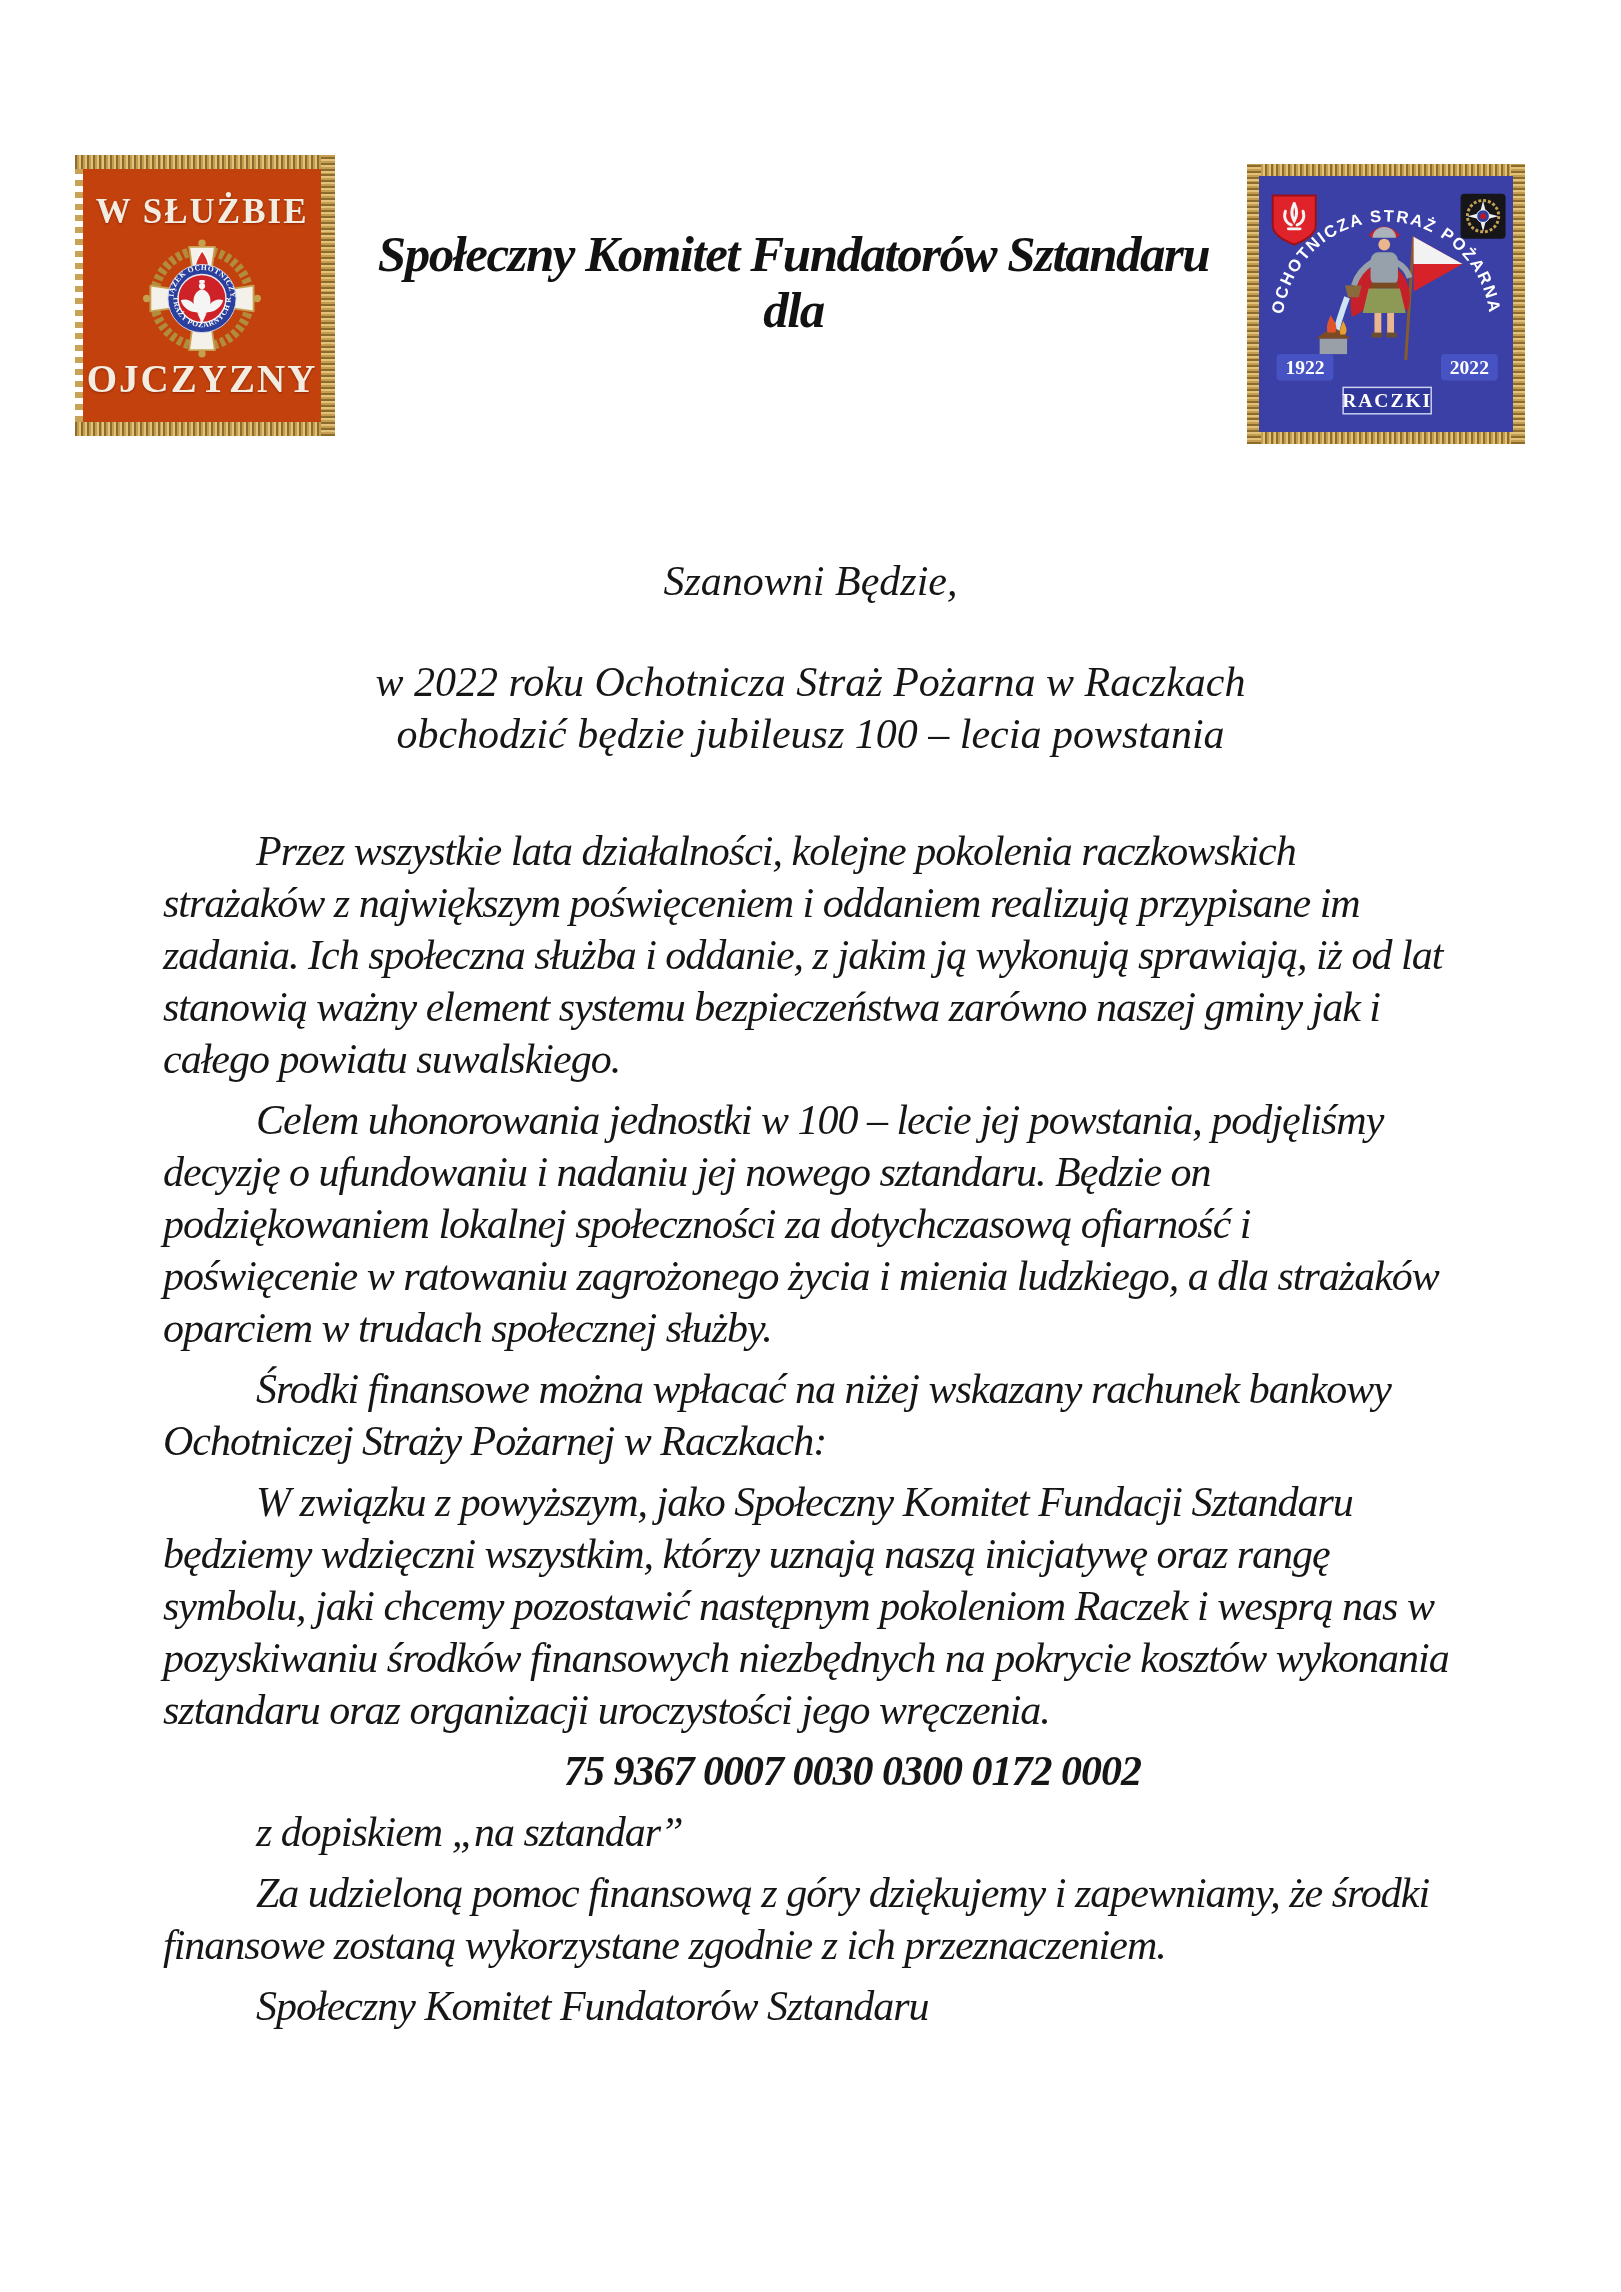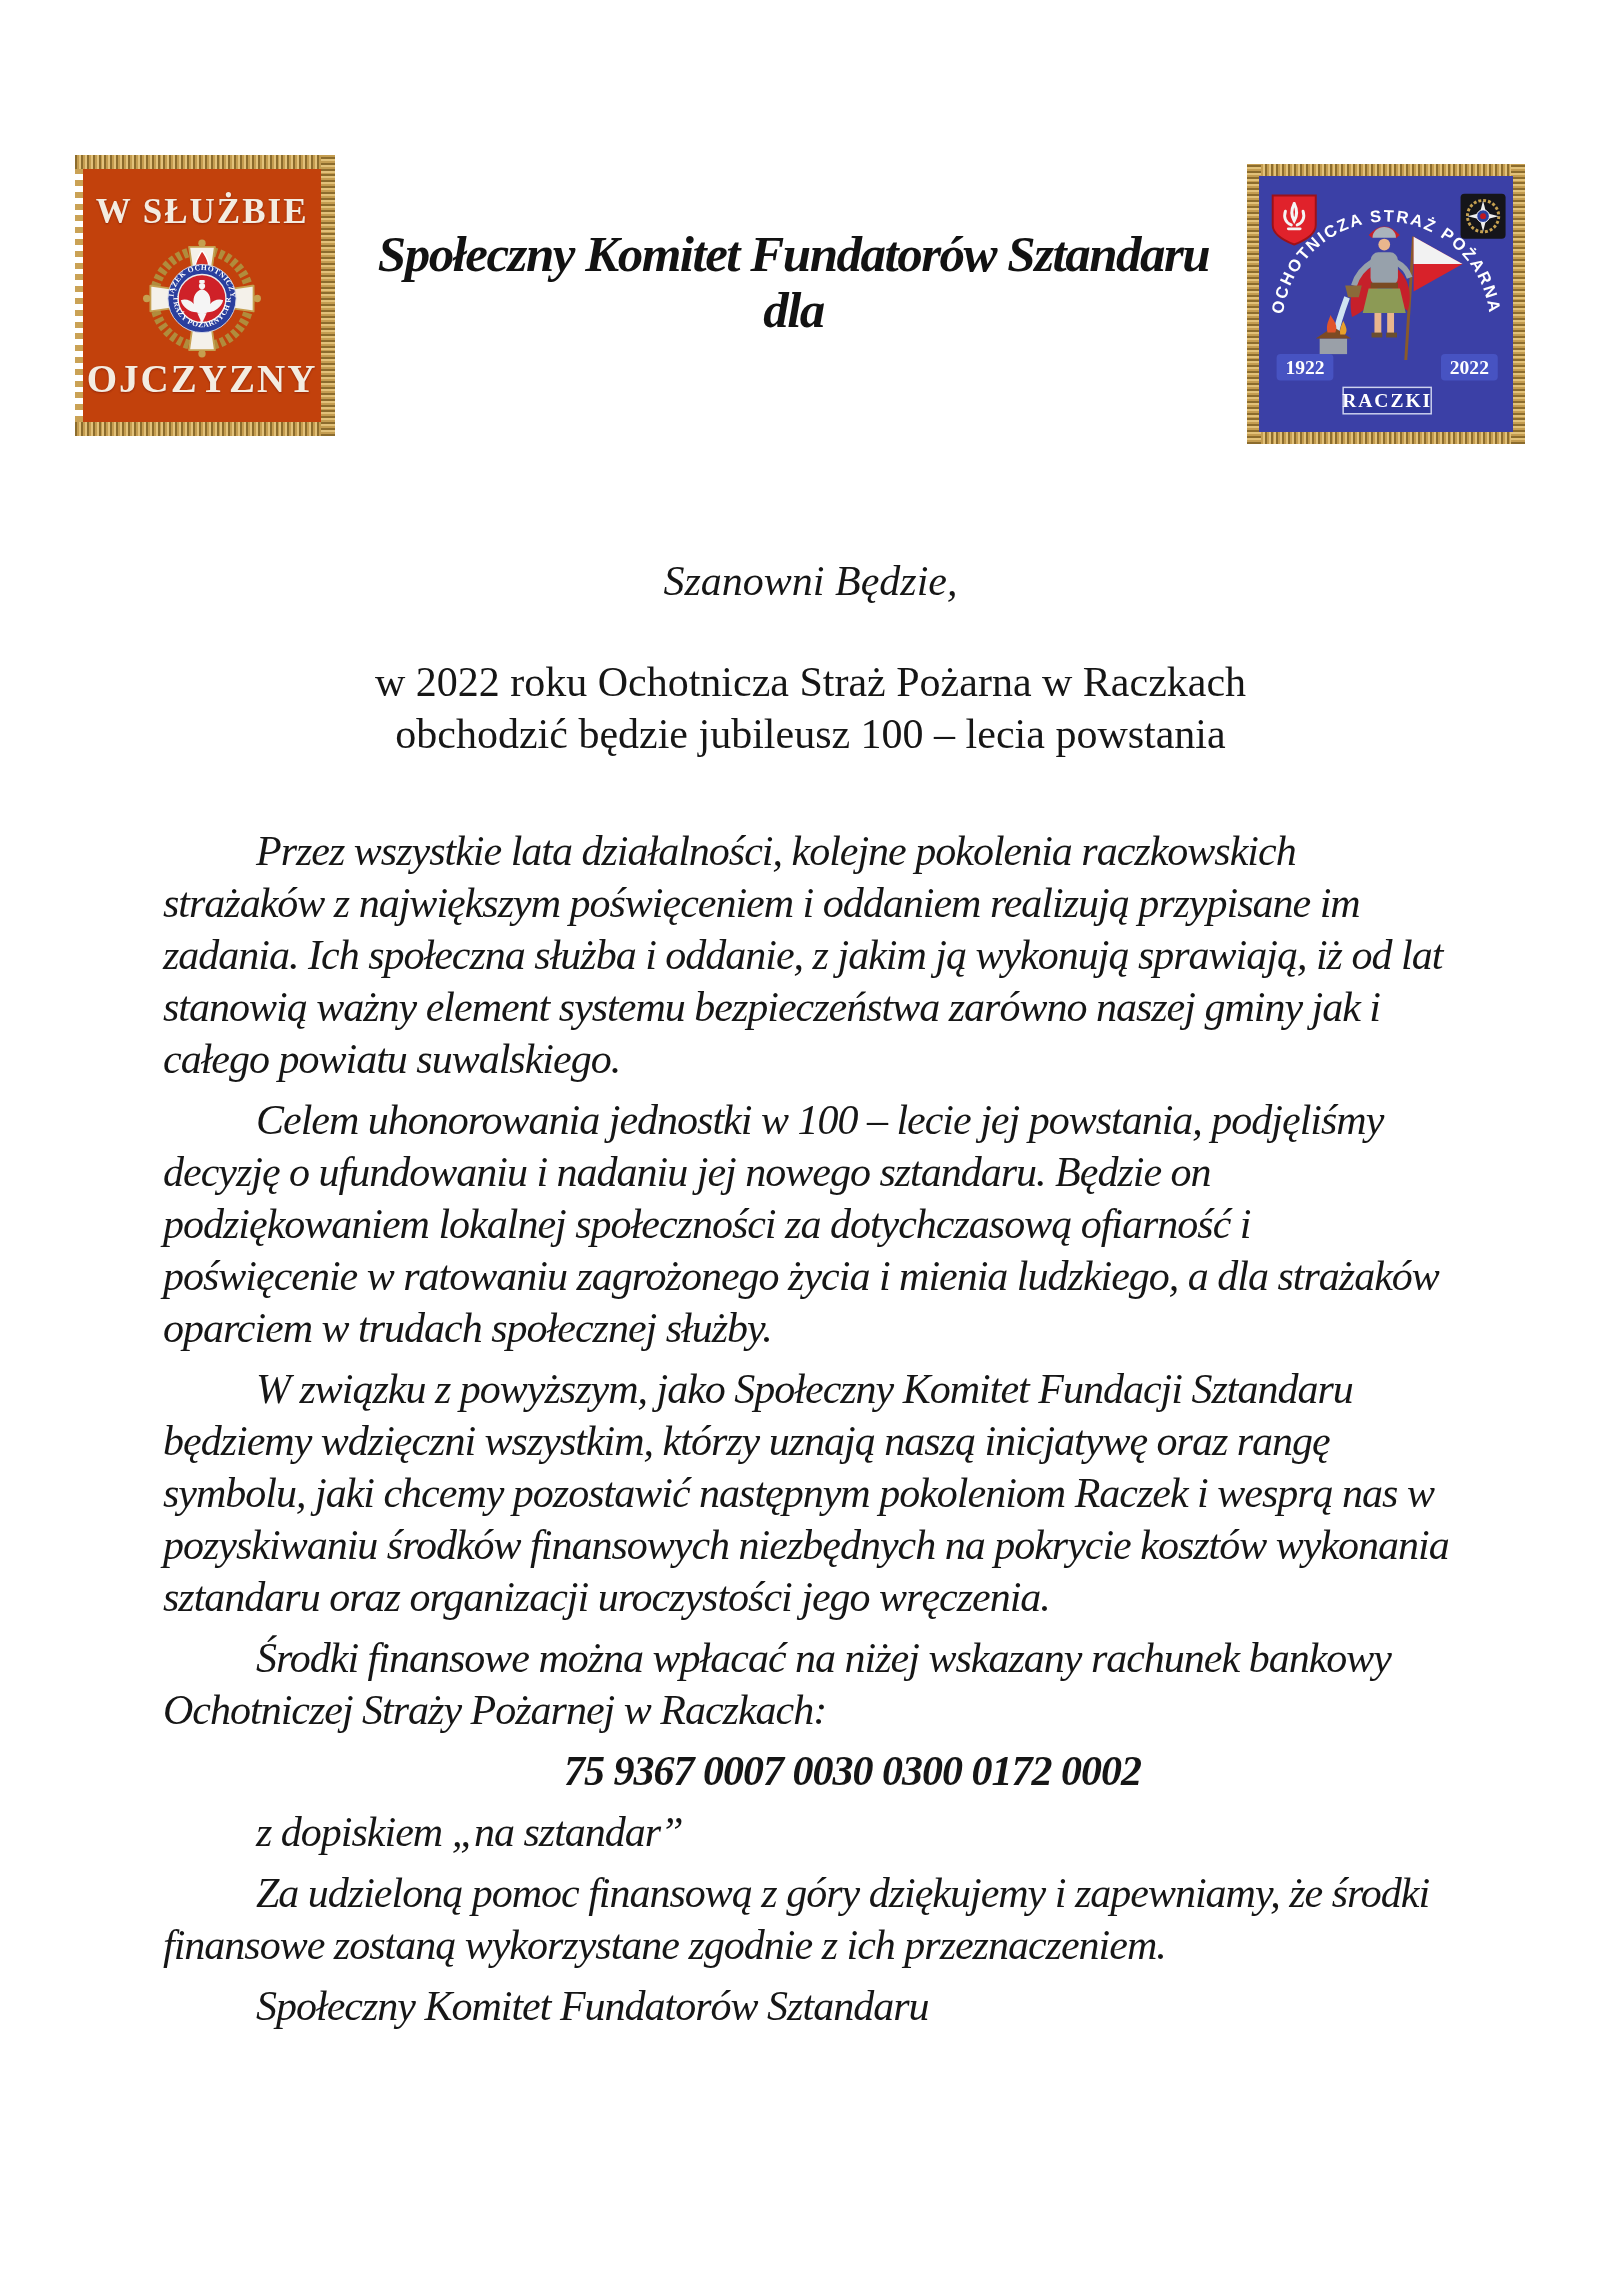--- a/index.html
+++ b/index.html
@@ -41,21 +41,21 @@
   .flag-right{left:1247px;top:164px;width:278px;height:280px;}
   .right-field{position:absolute;inset:11.8px;background:#3b40a6;font-style:normal;}
   .right-field svg{display:block;width:100%;height:100%;}
   
   .salutation{
     position:absolute;top:555px;left:0;width:1621px;
     text-align:center;font-style:italic;font-size:42px;line-height:52px;
   }
   .intro{
     position:absolute;top:656px;left:0;width:1621px;
-    text-align:center;font-size:42px;line-height:52px;
+    text-align:center;font-style:italic;font-size:42px;line-height:52px;
   }
   .letter-body{
     position:absolute;top:816px;left:154px;width:1304px;
     font-style:italic;font-size:42px;line-height:52px;letter-spacing:-1px;
     text-align:left;
   }
   .letter-body p{margin:9px;text-indent:93px;}
   .account-line{margin-top:15.7px;text-align:center;font-weight:bold;text-indent:0;}
   .account-note{margin:0;text-indent:0;}
   .closing{margin-top:49px;text-indent:0;}
@@ -188,20 +188,20 @@
 <div class="salutation">Szanowni Będzie,</div>
 
 <div class="intro">
   <div>w 2022 roku Ochotnicza Straż Pożarna w Raczkach</div>
   <div>obchodzić będzie jubileusz 100 – lecia powstania</div>
 </div>
 
 <div class="letter-body">
   <p>Przez wszystkie lata działalności, kolejne pokolenia raczkowskich strażaków z największym poświęceniem i oddaniem realizują przypisane im zadania. Ich społeczna służba i oddanie, z jakim ją wykonują sprawiają, iż od lat stanowią ważny element systemu bezpieczeństwa zarówno naszej gminy jak i całego powiatu suwalskiego.</p>
   <p>Celem uhonorowania jednostki w 100 – lecie jej powstania, podjęliśmy decyzję o ufundowaniu i nadaniu jej nowego sztandaru. Będzie on podziękowaniem lokalnej społeczności za dotychczasową ofiarność i poświęcenie w ratowaniu zagrożonego życia i mienia ludzkiego, a dla strażaków oparciem w trudach społecznej służby.</p>
+  <p>Środki finansowe można wpłacać na niżej wskazany rachunek bankowy Ochotniczej Straży Pożarnej w Raczkach:</p>
   <p>W związku z powyższym, jako Społeczny Komitet Fundacji Sztandaru będziemy wdzięczni wszystkim, którzy uznają naszą inicjatywę oraz rangę symbolu, jaki chcemy pozostawić następnym pokoleniom Raczek i wesprą nas w pozyskiwaniu środków finansowych niezbędnych na pokrycie kosztów wykonania sztandaru oraz organizacji uroczystości jego wręczenia.</p>
-  <p>Środki finansowe można wpłacać na niżej wskazany rachunek bankowy Ochotniczej Straży Pożarnej w Raczkach:</p>
   <p class="account-line">75 9367 0007 0030 0300 0172 0002</p>
   <p class="account-note">z dopiskiem „na sztandar”</p>
   <p class="closing">Za udzieloną pomoc finansową z góry dziękujemy i zapewniamy, że środki finansowe zostaną wykorzystane zgodnie z ich przeznaczeniem.</p>
   <p class="signature">Społeczny Komitet Fundatorów Sztandaru</p>
 </div>
 
 
 </body></html>

